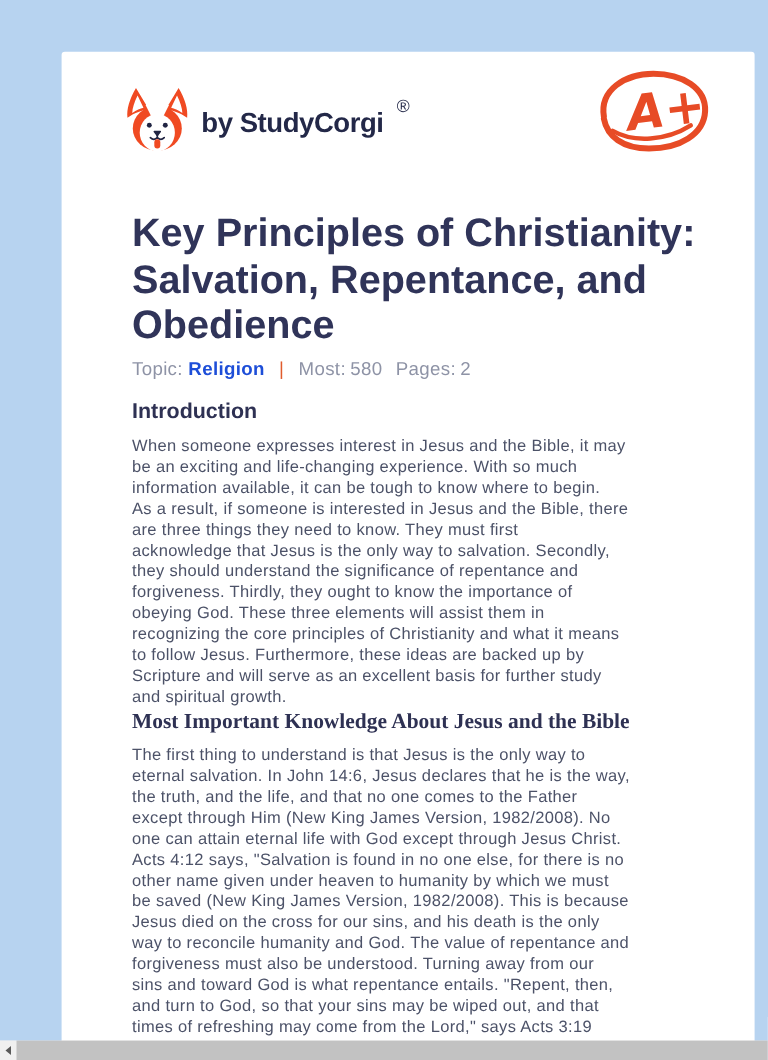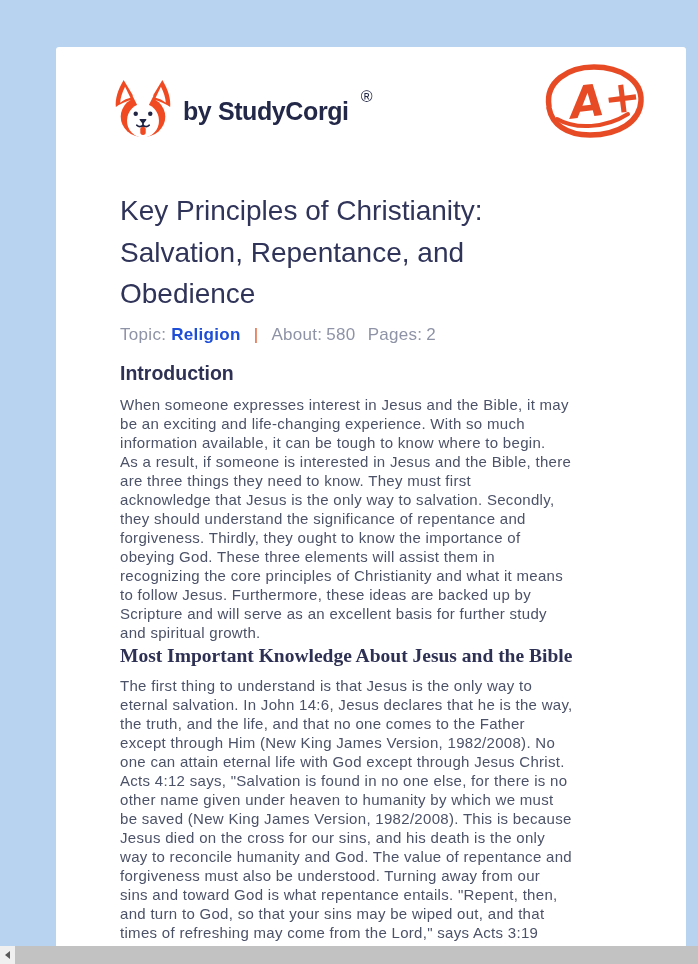--- a/index.html
+++ b/index.html
@@ -35,22 +35,22 @@
     font-weight: 400;
     color: #232848;
     position: relative;
     top: -14px;
     margin-left: 3px;
   }
   .badge { margin-top: -10px; }
   .content { padding: 0 50px 0 64px; }
   .doc-title {
     margin-top: 46px;
-    font-size: 28px;
-    font-weight: 400;
+    font-size: 36px;
+    font-weight: 700;
     color: #303459;
     line-height: 41.5px;
     white-space: pre-line;
   }
   .meta {
     margin-top: 10px;
     display: flex;
     align-items: center;
     font-size: 17px;
     color: #8e93a6;
@@ -154,21 +154,21 @@
   <div class="content">
     <h1 class="doc-title">Key Principles of Christianity:
 Salvation, Repentance, and
 Obedience</h1>
 
     <div class="meta">
       <span>Topic:</span>
       <a class="meta-topic-value">Religion</a>
       <span class="meta-sep">|</span>
       <span class="meta-words">
-        <span>About:</span><span class="val">580</span>
+        <span>Most:</span><span class="val">580</span>
       </span>
       <span class="meta-pages">
         <span>Pages:</span><span class="val">2</span>
       </span>
     </div>
 
     <h2 class="h2-section">Introduction</h2>
     <p class="para">When someone expresses interest in Jesus and the Bible, it may
 be an exciting and life-changing experience. With so much
 information available, it can be tough to know where to begin.

